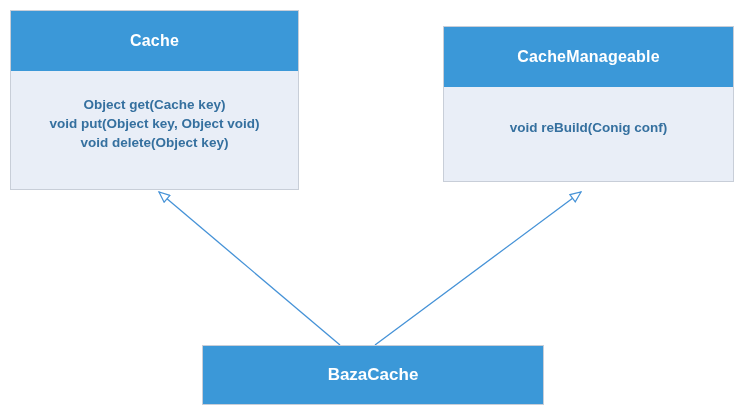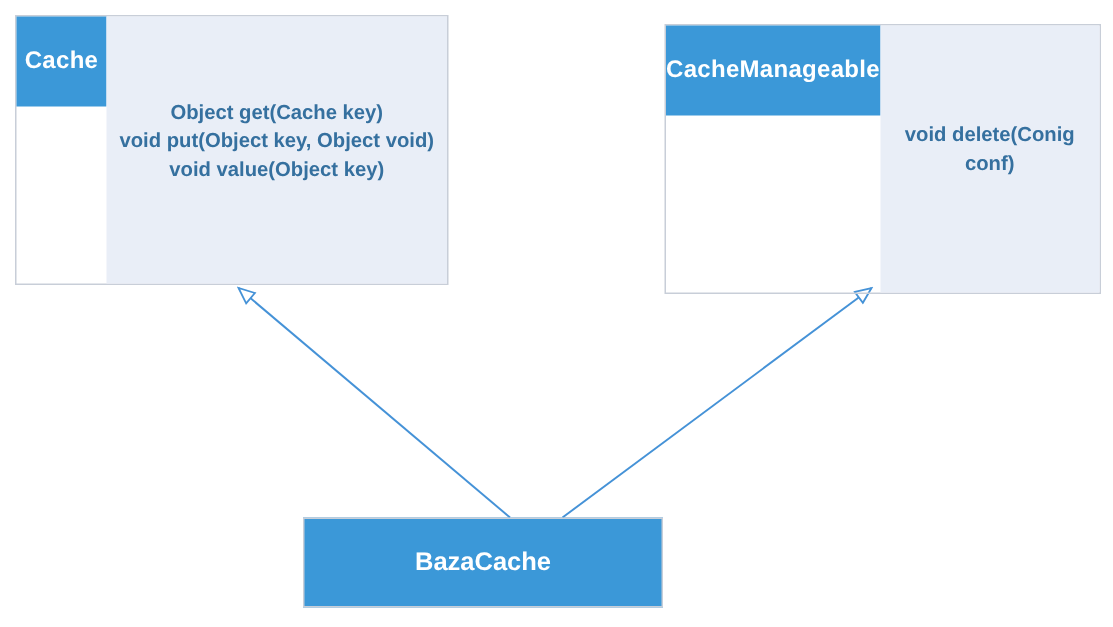--- a/index.html
+++ b/index.html
@@ -33,21 +33,21 @@
   .arrowhead-path {
     fill: #ffffff;
     stroke: var(--arrow);
     stroke-width: 1.2;
   }
   .class-box {
     position: absolute;
     box-sizing: border-box;
     border: 1px solid var(--border);
     display: flex;
-    flex-direction: row;
+    flex-direction: column;
   }
   .class-header {
     height: 60px;
     flex: 0 0 60px;
     background: var(--header-blue);
     color: var(--title-text);
     font-weight: bold;
     font-size: 16px;
     display: flex;
     align-items: center;
@@ -62,23 +62,23 @@
     font-size: 13.5px;
     line-height: 19px;
     display: flex;
     flex-direction: column;
     align-items: center;
     justify-content: center;
     text-align: center;
     padding-bottom: 14px;
   }
   .box-cache        { left: 10px;  top: 10px;  width: 289px; height: 180px; }
-  .box-manageable   { left: 443px; top: 16px;  width: 291px; height: 180px; }
+  .box-manageable   { left: 443px; top: 26px;  width: 291px; height: 156px; }
   .box-bazacache {
-    left: 202px; top: 345px; width: 240px; height: 60px;
+    left: 202px; top: 345px; width: 342px; height: 60px;
     background: var(--header-blue);
     color: var(--title-text);
     font-weight: bold;
     font-size: 17px;
     align-items: center;
     justify-content: center;
     flex-direction: row;
     display: flex;
   }
 </style>
@@ -95,28 +95,28 @@
     </defs>
     <line class="edge-line" x1="340" y1="345" x2="159" y2="192" marker-end="url(#hollow-triangle)"></line>
     <line class="edge-line" x1="375" y1="345" x2="581" y2="192" marker-end="url(#hollow-triangle)"></line>
   </svg>
 
   <div class="class-box box-cache">
     <div class="class-header">Cache</div>
     <div class="class-body">
       <span>Object get(Cache key)</span>
       <span>void put(Object key, Object void)</span>
-      <span>void value(Object key)</span>
+      <span>void delete(Object key)</span>
     </div>
   </div>
 
   <div class="class-box box-manageable">
     <div class="class-header">CacheManageable</div>
     <div class="class-body">
-      <span>void delete(Conig conf)</span>
+      <span>void reBuild(Conig conf)</span>
     </div>
   </div>
 
   <div class="class-box box-bazacache">
     <span>BazaCache</span>
   </div>
 
 </div>
 
 </body></html>

